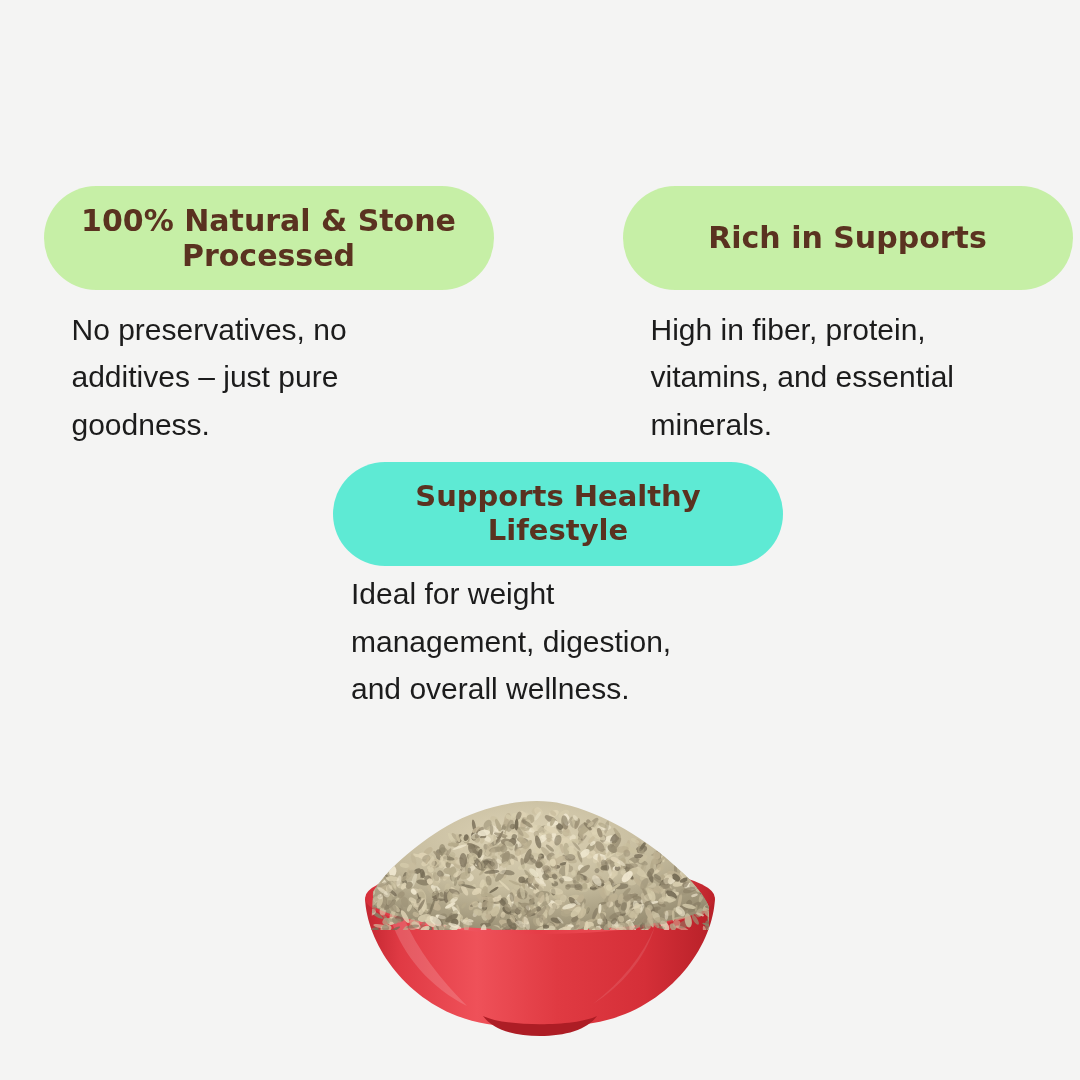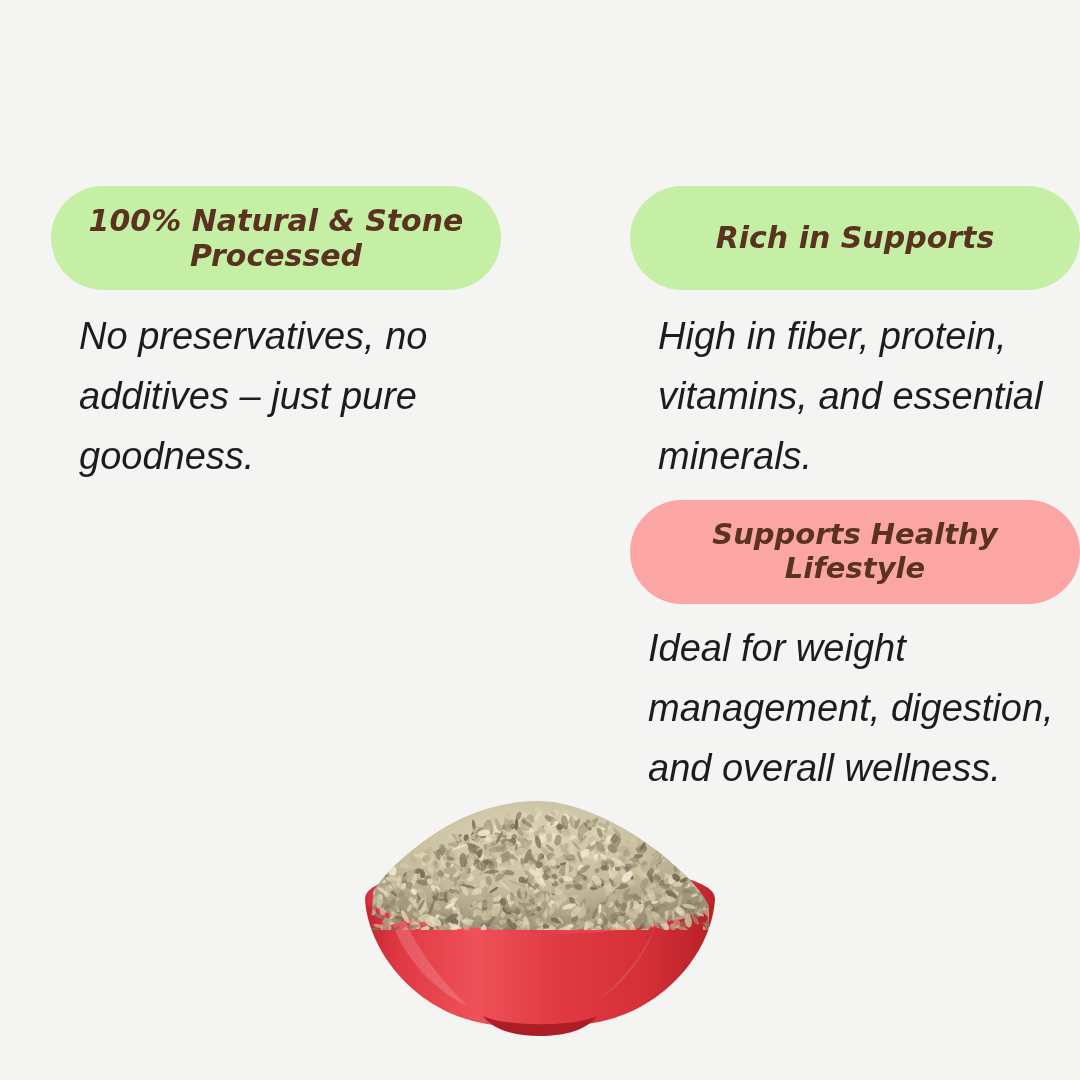--- a/index.html
+++ b/index.html
@@ -41,62 +41,61 @@
 
   
   .grid {
     position: absolute;
     left: 0;
     top: 186px;
     width: 1080px;
   }
   .grid-row {
     display: flex;
-    justify-content: flex-end;
-    font-style: italic;
+    justify-content: center;
   }
   .card {
     width: 450px;
     box-sizing: border-box;
   }
   .card.left  { margin-left: 36px; }
   .card.right { margin-left: 129px; }
 
   .pill {
     height: 104px;
     border-radius: 52px;
     display: flex;
     align-items: center;
     justify-content: center;
     padding: 0 26px;
     box-sizing: border-box;
     text-align: center;
   }
   .pill.green { background: #c6efa6; }
-  .pill.peach { background: #fca5a5; }
+  .pill.peach { background: #5eead4; }
   .pill-label {
     font-family: "DejaVu Sans", "Liberation Sans", sans-serif;
     font-weight: bold;
     font-size: 30px;
     line-height: 1.17;
     color: #5a3220;
   }
   .pill.peach .pill-label { font-size: 29px; }
 
   .desc {
     font-family: "Liberation Sans", "DejaVu Sans", sans-serif;
-    font-size: 38px;
+    font-size: 30px;
     line-height: 1.58;
     color: #1c1c1c;
     padding: 16px 8px 0 28px;
     box-sizing: border-box;
     white-space: pre-line;
   }
   .row-2 { margin-top: 14px; }
-  .row-2 .desc { padding-top: 14px; padding-left: 18px; }
+  .row-2 .desc { padding-top: 4px; padding-left: 18px; }
   .row-2 .card.right .desc { padding-left: 28px; }
 
   
   .bowl-wrap {
     position: absolute;
     left: 355px;
     top: 780px;
     width: 370px;
     height: 265px;
   }

